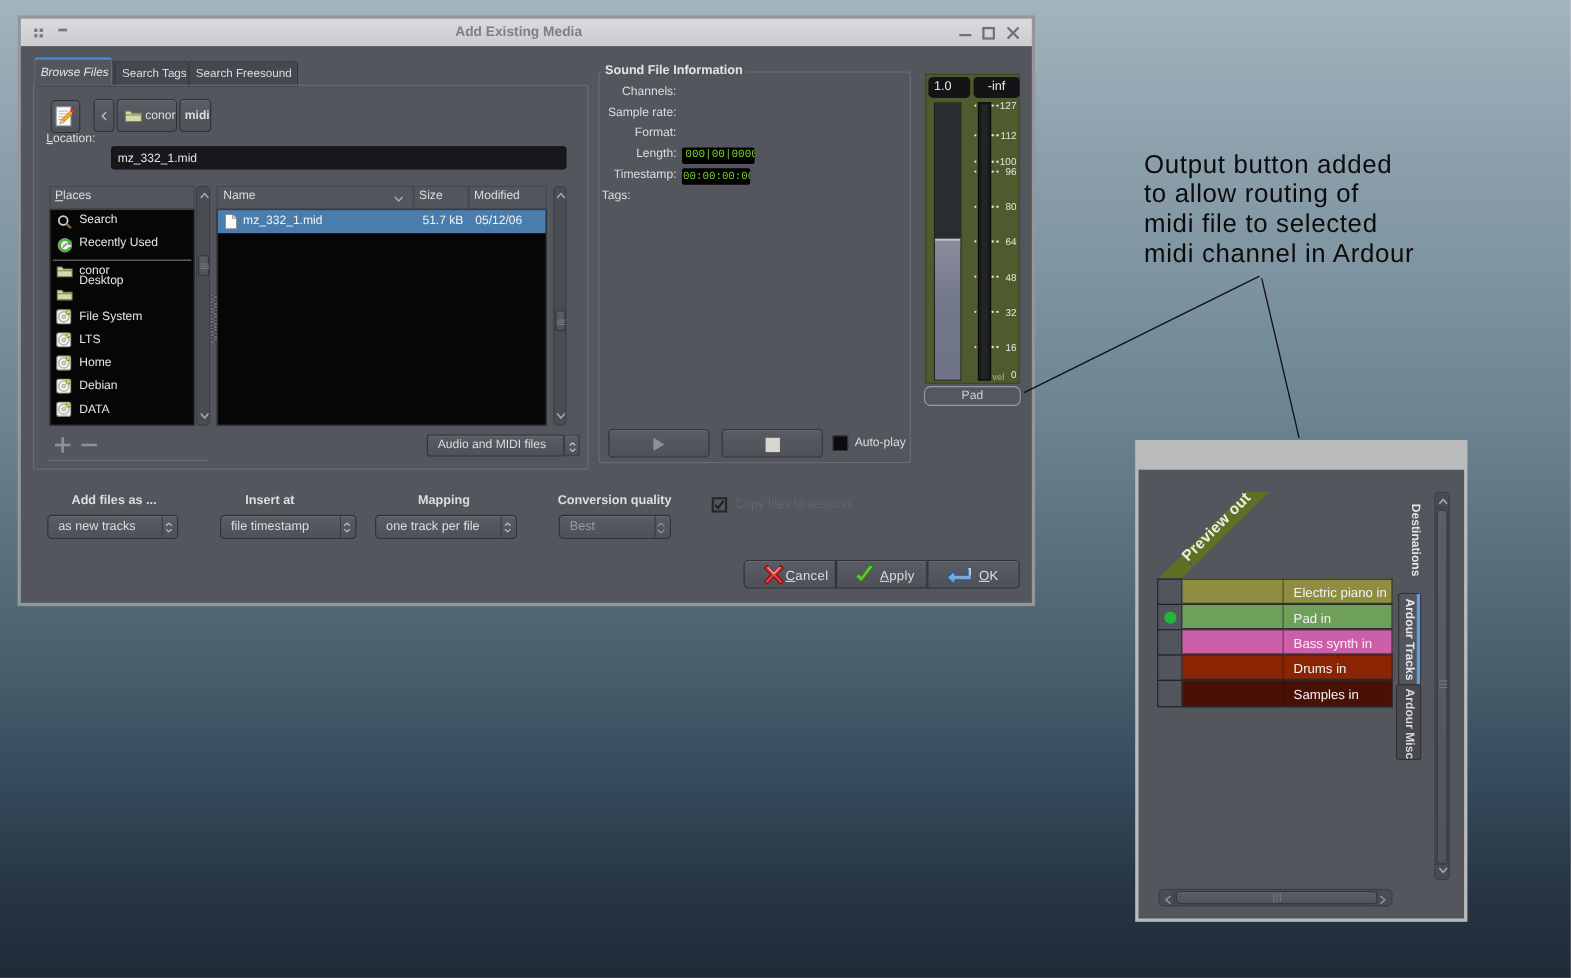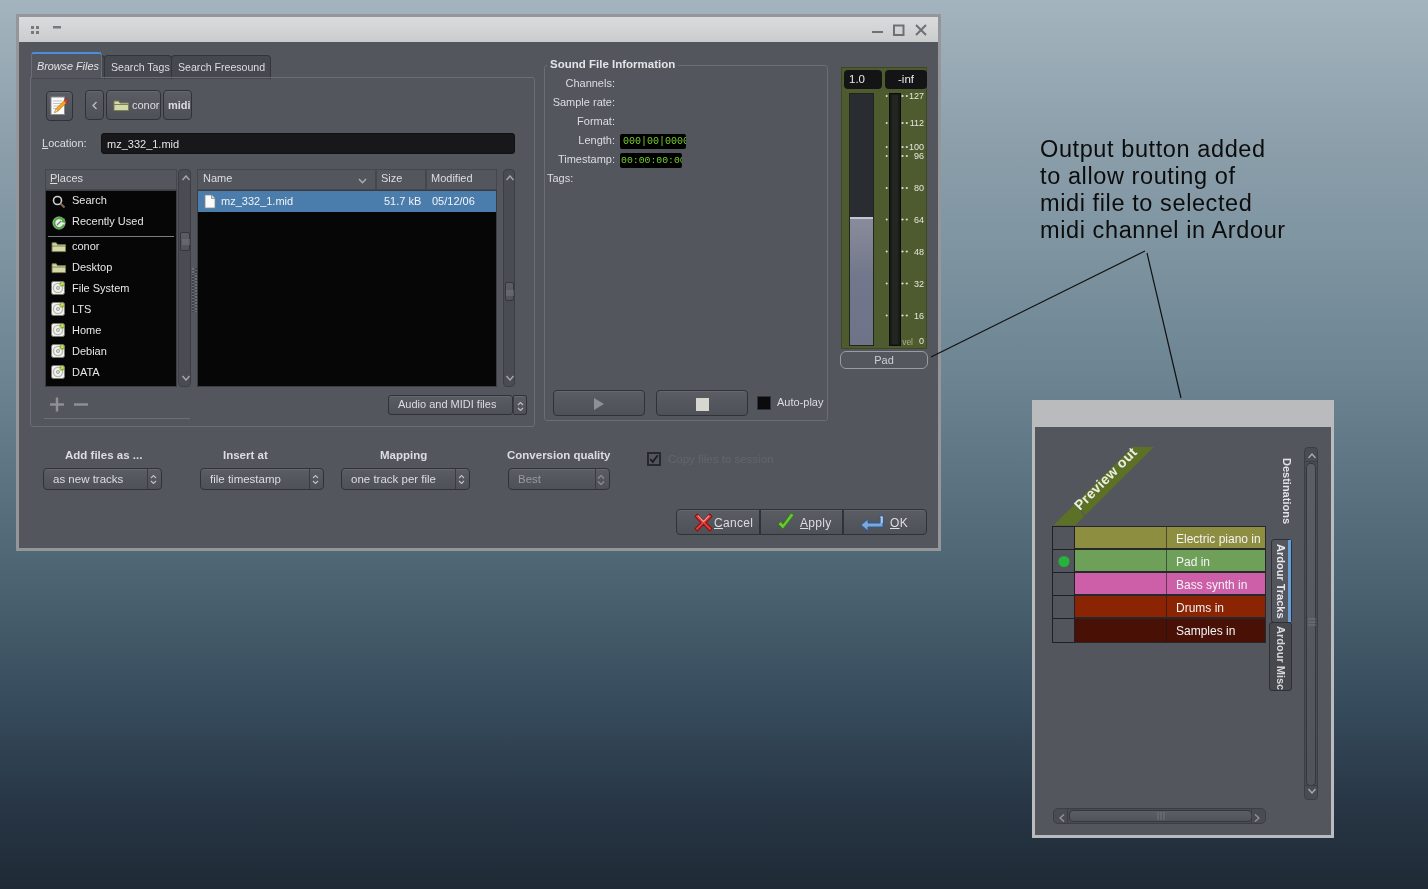--- a/index.html
+++ b/index.html
@@ -24,20 +24,21 @@
 .mcell{position:absolute;left:20px;width:23px;background:#53555d;border:1px solid #1e2026;box-sizing:border-box;}
 .mrow{position:absolute;left:43px;width:191px;border:1px solid #26282e;border-left:none;box-sizing:border-box;}
 .mrow .mlb{position:absolute;left:101px;top:5px;color:#f2f3f5;font-size:12px;white-space:nowrap;}
 .mrow::before{content:"";position:absolute;left:91px;top:0;width:1px;height:100%;background:rgba(20,22,26,.55);}
 </style>
 </head>
 <body>
 
 <div class="win" id="win1" style="left:16px;top:14px;width:925px;height:537px;background:#94969a;">
  <div class="abs" style="left:3px;top:3px;width:919px;height:25px;background:linear-gradient(180deg,#dadbdd,#cbccce);">
+   <div class="abs t" style="left:0;width:905px;text-align:center;top:5px;font-size:12.5px;font-weight:bold;color:#7e8084;">Add Existing Media</div>
 
    <svg class="abs" style="left:12px;top:7px;" width="40" height="12" viewBox="0 0 40 12">
      <g fill="#77797d">
           <rect x="0" y="2" width="3" height="3"></rect>
           <rect x="5" y="2" width="3" height="3"></rect>
           <rect x="0" y="7" width="3" height="3"></rect>
           <rect x="5" y="7" width="3" height="3"></rect>
         </g>
      <rect x="22" y="2" width="8" height="2.5" fill="#77797d"></rect>
    </svg>
@@ -85,21 +86,21 @@
     </svg>
  <div class="gbtn" style="left:90px;top:76px;width:55px;height:30px;"></div>
  <svg class="abs" style="left:97px;top:84px;" width="17" height="14" viewBox="0 0 17 14">
    <path d="M1 3 L1 12.5 L15.5 12.5 L15.5 5 L7 5 L5.5 3 Z" fill="#d5d8a8" stroke="#7d8055" stroke-width="1"></path>
    <path d="M1 6.5 L15.5 6.5" stroke="#7d8055" stroke-width="1" fill="none"></path>
  </svg>
  <div class="abs t gtext" style="left:116px;top:85px;">conor</div>
  <div class="gbtn" style="left:147px;top:76px;width:29px;height:30px;"></div>
  <div class="abs t gtext" style="left:152px;top:85px;font-weight:bold;">midi</div>
 
- <div class="abs t gtext" style="left:26px;top:123px;text-align:right;"><span style="text-decoration:underline;">L</span>ocation:</div>
+ <div class="abs t gtext" style="left:26px;top:106px;text-align:right;"><span style="text-decoration:underline;">L</span>ocation:</div>
  <div class="abs" style="left:85px;top:119px;width:414px;height:21px;background:#18181a;border:1px solid #101012;border-radius:3px;box-sizing:border-box;">
    <div class="abs t" style="left:5px;top:4px;color:#e4e4e6;font-size:11px;">mz_332_1.mid</div>
  </div>
 
  <div class="abs" style="left:29px;top:155px;width:132px;height:21px;background:#54565e;border:1px solid #45474d;box-sizing:border-box;">
    <div class="abs t gtext" style="left:4px;top:2px;"><span style="text-decoration:underline;">P</span>laces</div>
  </div>
  <div class="abs" style="left:29px;top:176px;width:132px;height:197px;background:#060606;border:1px solid #3a3c42;box-sizing:border-box;"></div>
 
  <div class="abs" id="places" style="left:30px;top:177px;width:130px;height:195px;overflow:hidden;color:#e6e6e8;font-size:11px;">
@@ -118,21 +119,21 @@
    <div class="abs" style="left:2px;top:44.5px;width:126px;height:1px;background:#7a7c80;"></div>
    <svg class="abs" style="left:5px;top:49px;" width="16" height="13" viewBox="0 0 17 14">
         <path d="M1 3 L1 12.5 L15.5 12.5 L15.5 5 L7 5 L5.5 3 Z" fill="#d5d8a8" stroke="#7d8055" stroke-width="1"></path>
         <path d="M1 6.5 L15.5 6.5" stroke="#7d8055" stroke-width="1"></path>
       </svg>
    <div class="abs t" style="left:26px;top:49px;">conor</div>
    <svg class="abs" style="left:5px;top:70px;" width="16" height="13" viewBox="0 0 17 14">
         <path d="M1 3 L1 12.5 L15.5 12.5 L15.5 5 L7 5 L5.5 3 Z" fill="#d5d8a8" stroke="#7d8055" stroke-width="1"></path>
         <path d="M1 6.5 L15.5 6.5" stroke="#7d8055" stroke-width="1"></path>
       </svg>
-   <div class="abs t" style="left:26px;top:70px;">Desktop</div>
+   <div class="abs t" style="left:26px;top:58px;">Desktop</div>
    <svg class="abs drvi" style="left:5px;top:90px;" width="14" height="14" viewBox="0 0 14 14">
         <rect x="0.5" y="0.5" width="13" height="13" rx="2" fill="#f2f2ee" stroke="#7a7a72" stroke-width="1"></rect>
         <circle cx="7" cy="7" r="4.6" fill="none" stroke="#b9b9b1" stroke-width="1.4"></circle>
         <circle cx="7" cy="7" r="1.6" fill="#d9d9d1" stroke="#9a9a92" stroke-width=".8"></circle>
         <path d="M8.5 1.5 h4 v4" fill="#59a33a"></path>
         <rect x="8.7" y="1.6" width="3.8" height="3.8" fill="#66b23e"></rect>
         <path d="M9.3 4.6 L12 1.9 M12 1.9 l-1.8 .2 M12 1.9 l-.2 1.8" stroke="#f7d24a" stroke-width="1.1" fill="none"></path>
       </svg>
       <div class="abs t" style="left:26px;top:91px;">File System</div>
    <svg class="abs drvi" style="left:5px;top:111px;" width="14" height="14" viewBox="0 0 14 14">

